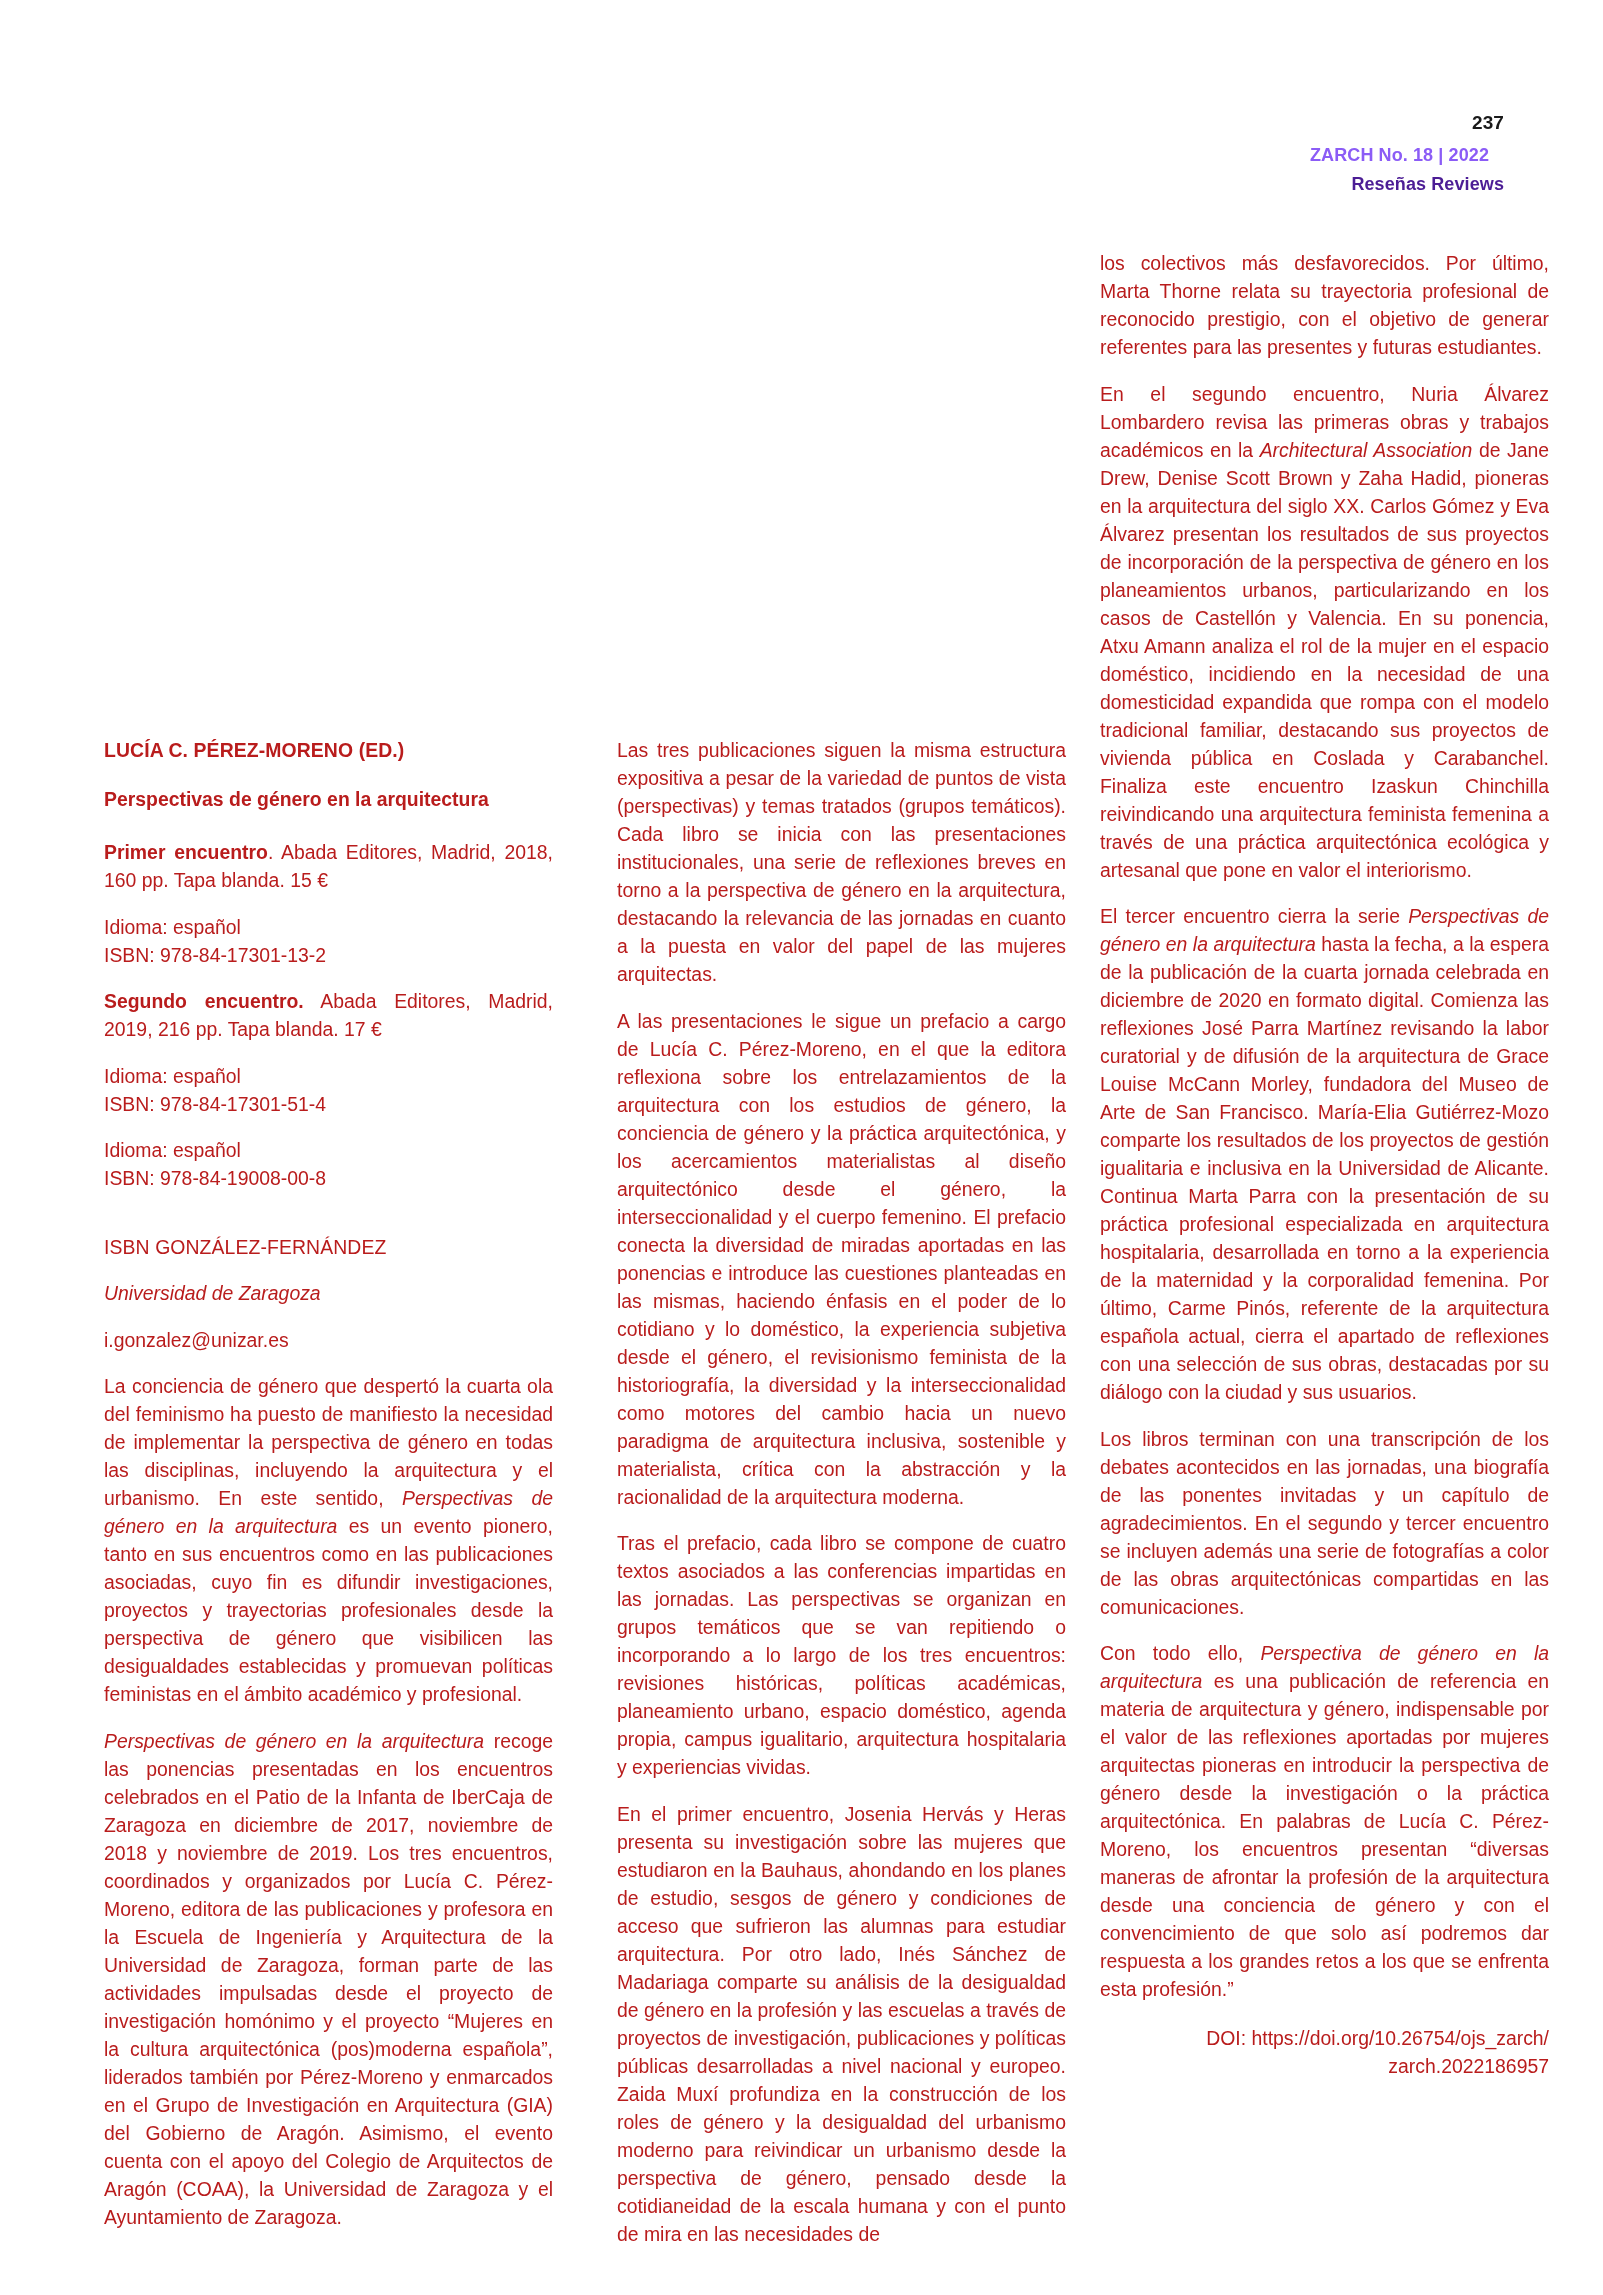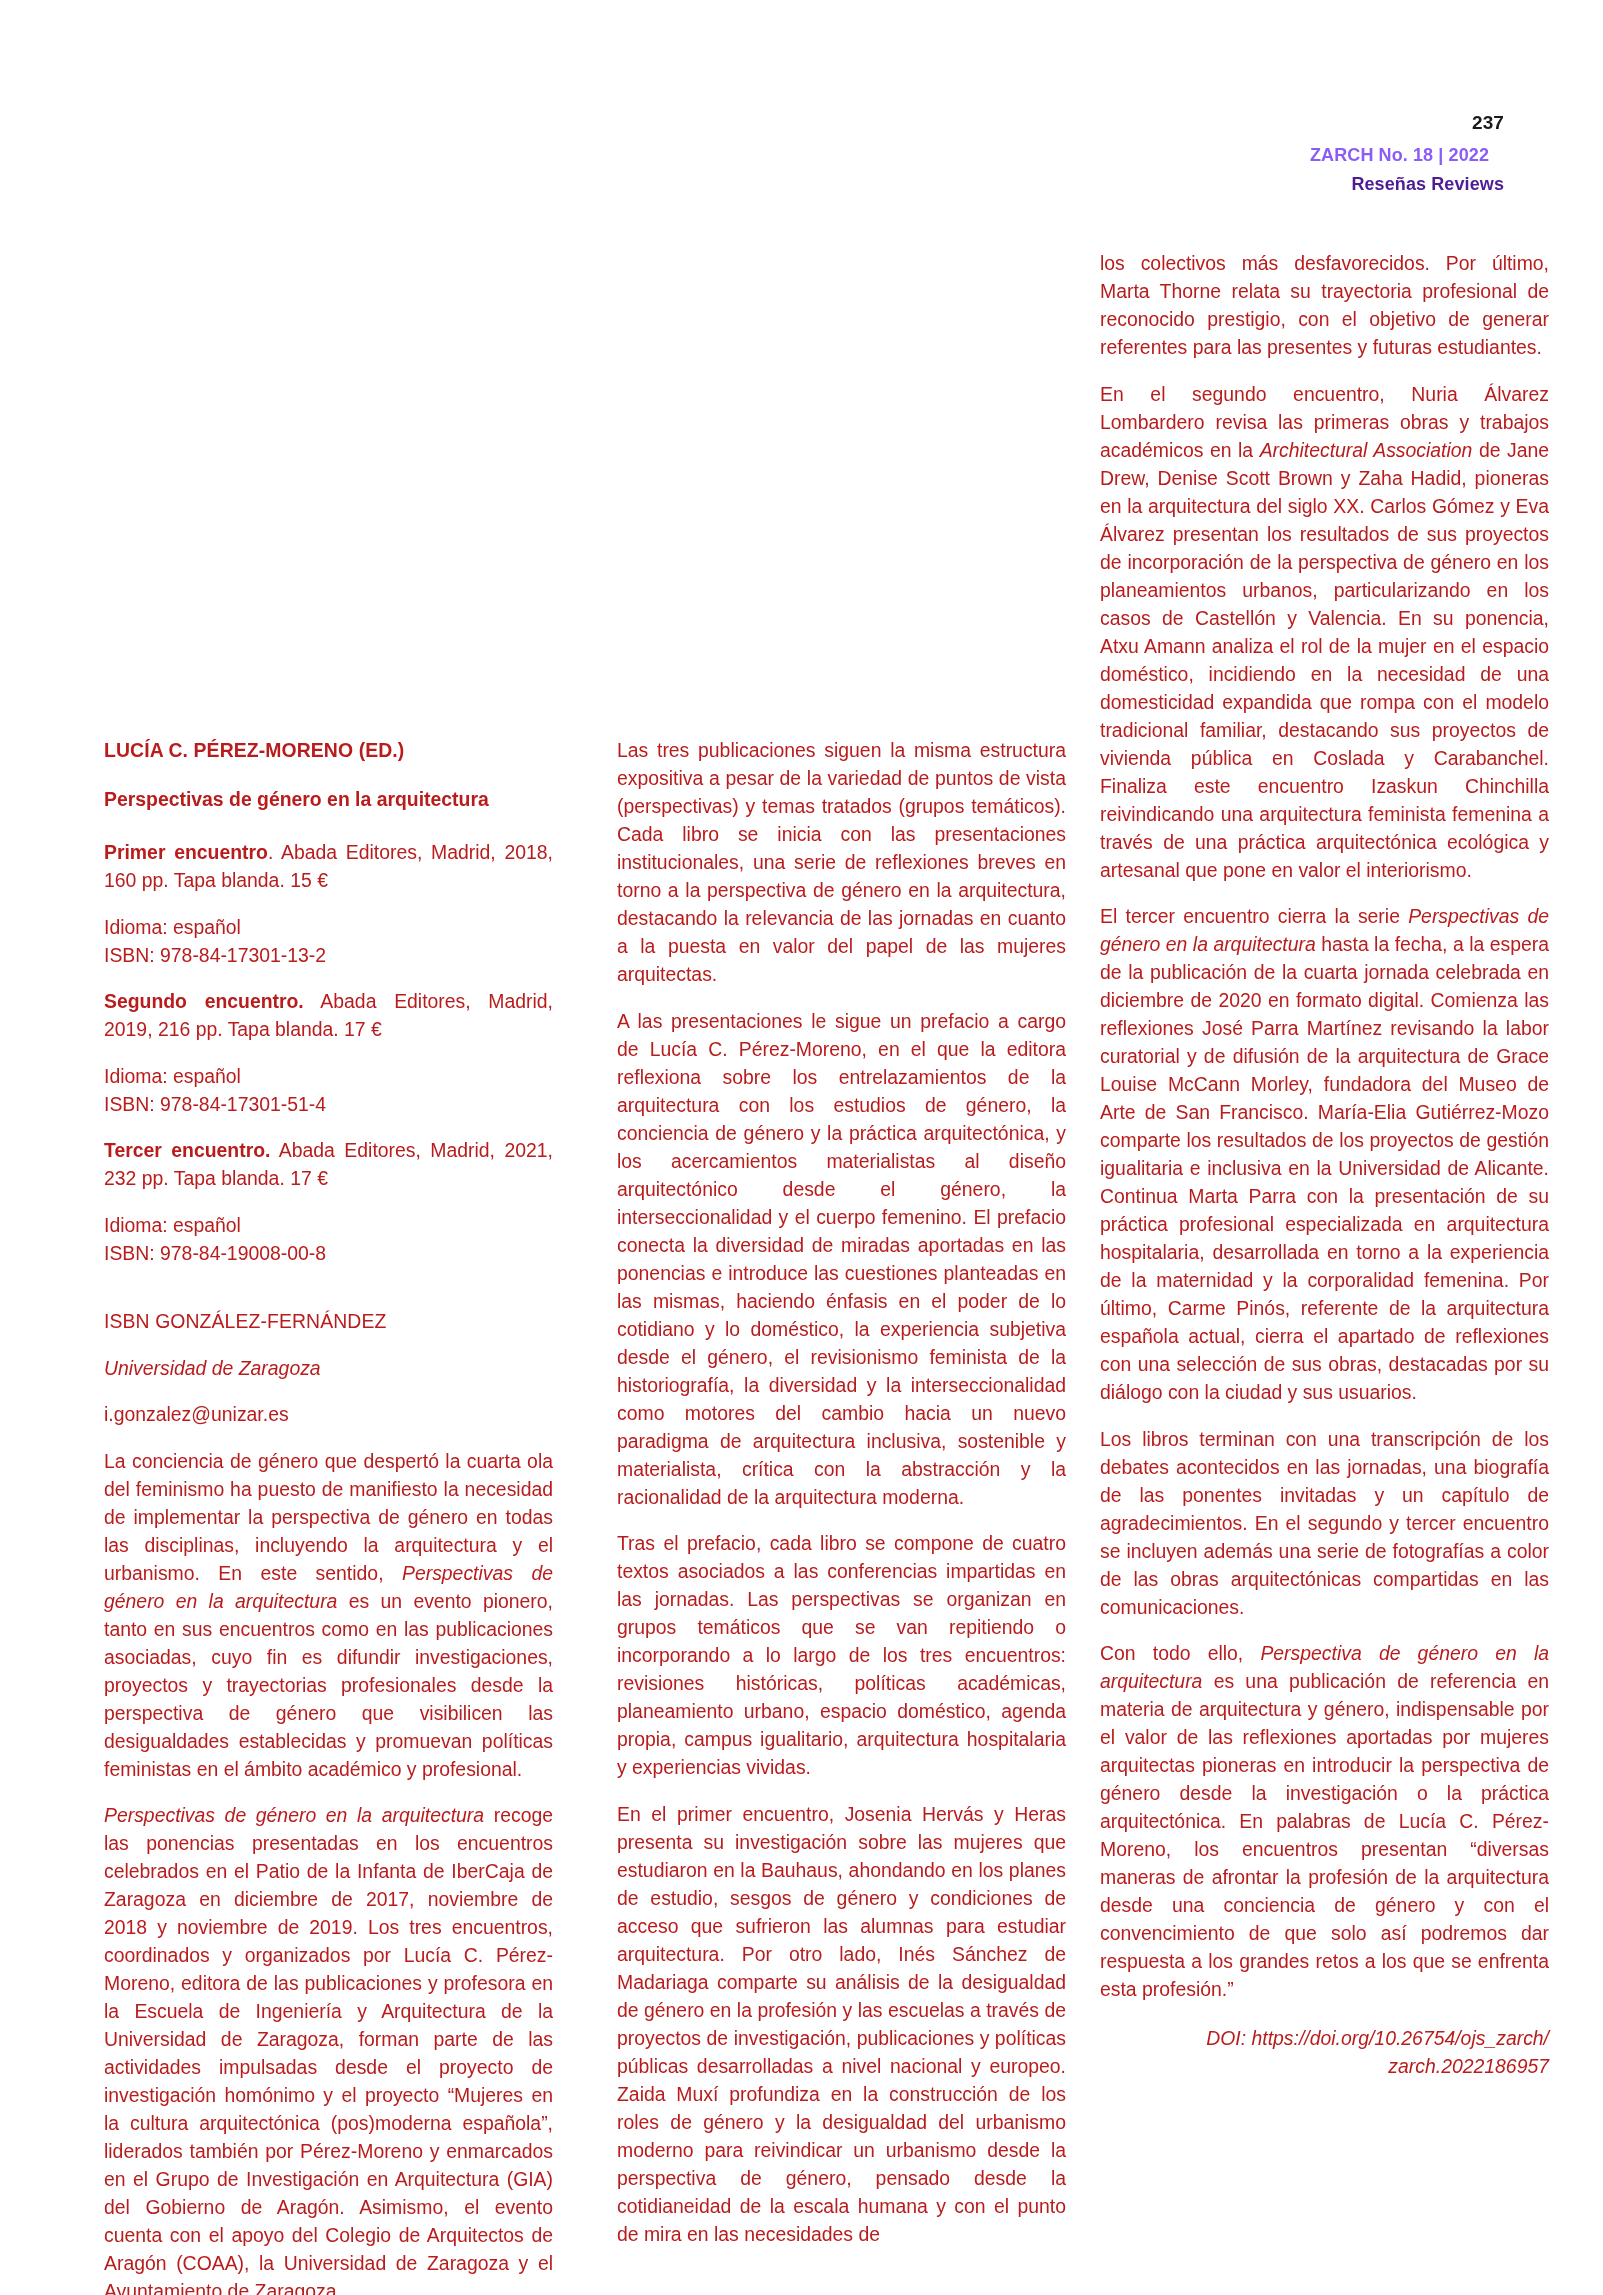--- a/index.html
+++ b/index.html
@@ -123,21 +123,20 @@
   .spacer-sm { height: 22px; }
 
   em, .ital { font-style: italic; }
 
   
   .doi {
     margin: 21px 0 0 0;
     text-align: right;
     font-size: 19.4px;
     line-height: 28px;
-    font-style: italic;
   }
 </style>
 </head>
 <body>
 
 <div class="page">
 
   <div class="running-head">
     <div class="folio">237</div>
     <div class="issue-line">ZARCH No. 18 | 2022</div>
@@ -154,21 +153,20 @@
         <span class="line">Idioma: español</span>
         <span class="line">ISBN: 978-84-17301-13-2</span>
       </p>
 
     <p class="ref-entry"><span class="lead">Segundo encuentro.</span><span> Abada Editores, Madrid, 2019, 216 pp. Tapa blanda. 17 €</span></p>
     <p class="ref-meta">
         <span class="line">Idioma: español</span>
         <span class="line">ISBN: 978-84-17301-51-4</span>
       </p>
 
-    <p class="ref-entry"><span class="lead">Tercer encuentro.</span><span> Abada Editores, Madrid, 2021, 232 pp. Tapa blanda. 17 €</span></p>
     <p class="ref-meta">
         <span class="line">Idioma: español</span>
         <span class="line">ISBN: 978-84-19008-00-8</span>
       </p>
 
     <div class="spacer-sm"></div>
 
     <p class="reviewer-name">ISBN GONZÁLEZ-FERNÁNDEZ</p>
     <p class="reviewer-affil">Universidad de Zaragoza</p>
     <p class="reviewer-email">i.gonzalez@unizar.es</p>

